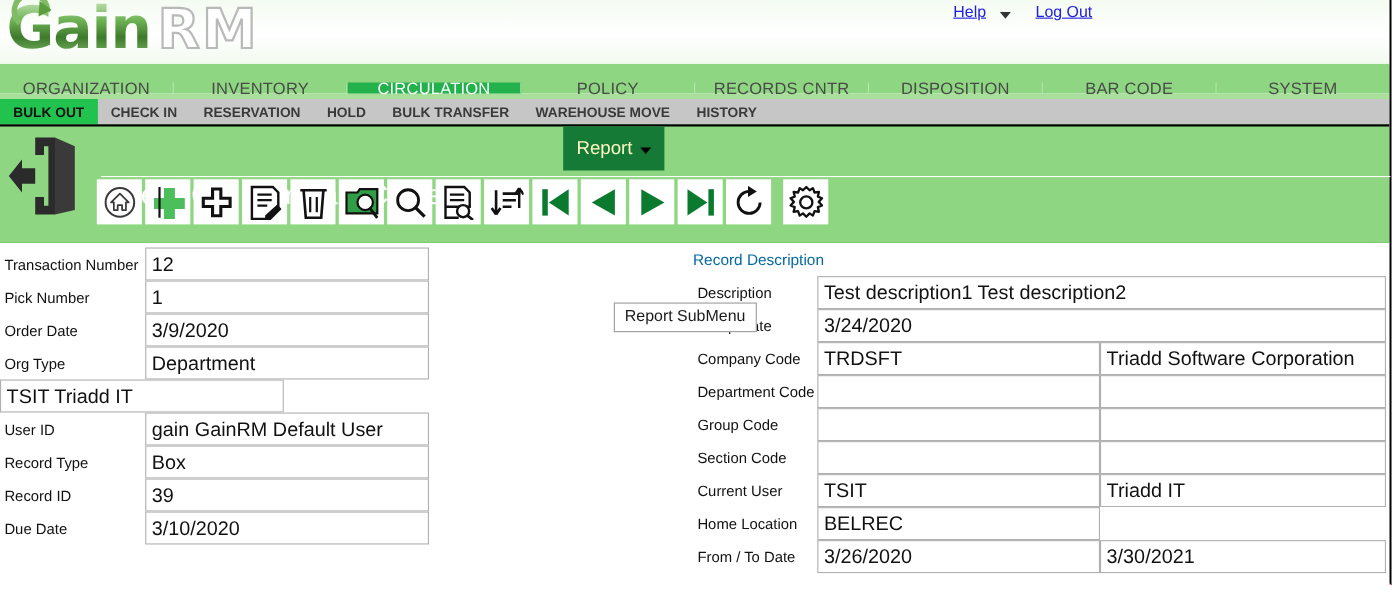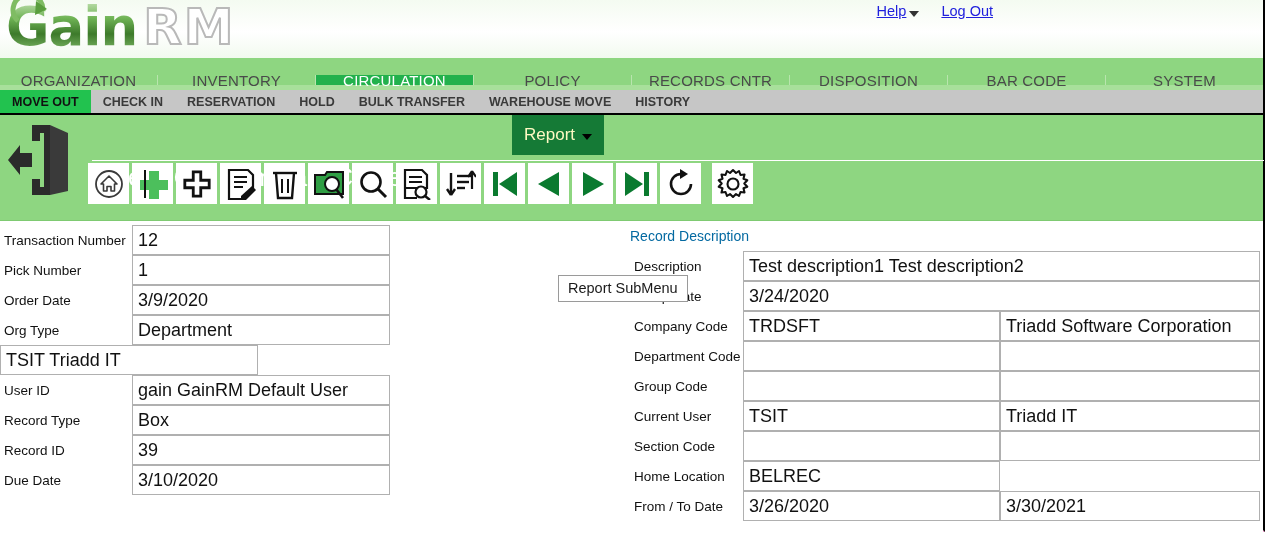--- a/index.html
+++ b/index.html
@@ -71,21 +71,21 @@
     align-items: center;
     gap: 22px;
     font-size: 14.5px;
   }
   .toplink {
     color: #2020dd;
     text-decoration: underline;
     cursor: pointer;
     display: inline-flex;
     align-items: center;
-    gap: 3px;
+    gap: 13px;
   }
   .caret-down {
     width: 0; height: 0;
     border-left: 5px solid transparent;
     border-right: 5px solid transparent;
     border-top: 6px solid #333;
     display: inline-block;
     margin-top: 5px;
     text-decoration: none;
   }
@@ -296,21 +296,21 @@
     <div class="tab active">CIRCULATION</div>
     <div class="tab">POLICY</div>
     <div class="tab">RECORDS CNTR</div>
     <div class="tab">DISPOSITION</div>
     <div class="tab">BAR CODE</div>
     <div class="tab">SYSTEM</div>
   </div>
   <div class="navspacer"></div>
 
   <div class="subnav">
-    <div class="sitem active">MOVE OUT</div>
+    <div class="sitem active">BULK OUT</div>
     <div class="sitem">CHECK IN</div>
     <div class="sitem">RESERVATION</div>
     <div class="sitem">HOLD</div>
     <div class="sitem">BULK TRANSFER</div>
     <div class="sitem">WAREHOUSE MOVE</div>
     <div class="sitem">HISTORY</div>
     <div class="subnav-fill"></div>
   </div>
 
   <div class="titleband">
@@ -515,32 +515,32 @@
         <div class="fbox half-b"></div>
       </div>
 
       <div class="frow">
         <div class="flabel">Group Code</div>
         <div class="fbox half-a"></div>
         <div class="fbox half-b"></div>
       </div>
 
       <div class="frow">
+        <div class="flabel">Section Code</div>
+        <div class="fbox half-a"></div>
+        <div class="fbox half-b"></div>
+      </div>
+
+      <div class="frow">
         <div class="flabel">Current User</div>
         <div class="fbox half-a">TSIT</div>
         <div class="fbox half-b">Triadd IT</div>
       </div>
 
       <div class="frow">
-        <div class="flabel">Section Code</div>
-        <div class="fbox half-a"></div>
-        <div class="fbox half-b"></div>
-      </div>
-
-      <div class="frow">
         <div class="flabel">Home Location</div>
         <div class="fbox half-a">BELREC</div>
         <div class="fbox half-b noborder"></div>
       </div>
 
       <div class="frow">
         <div class="flabel">From / To Date</div>
         <div class="fbox half-a">3/26/2020</div>
         <div class="fbox half-b">3/30/2021</div>
       </div>

